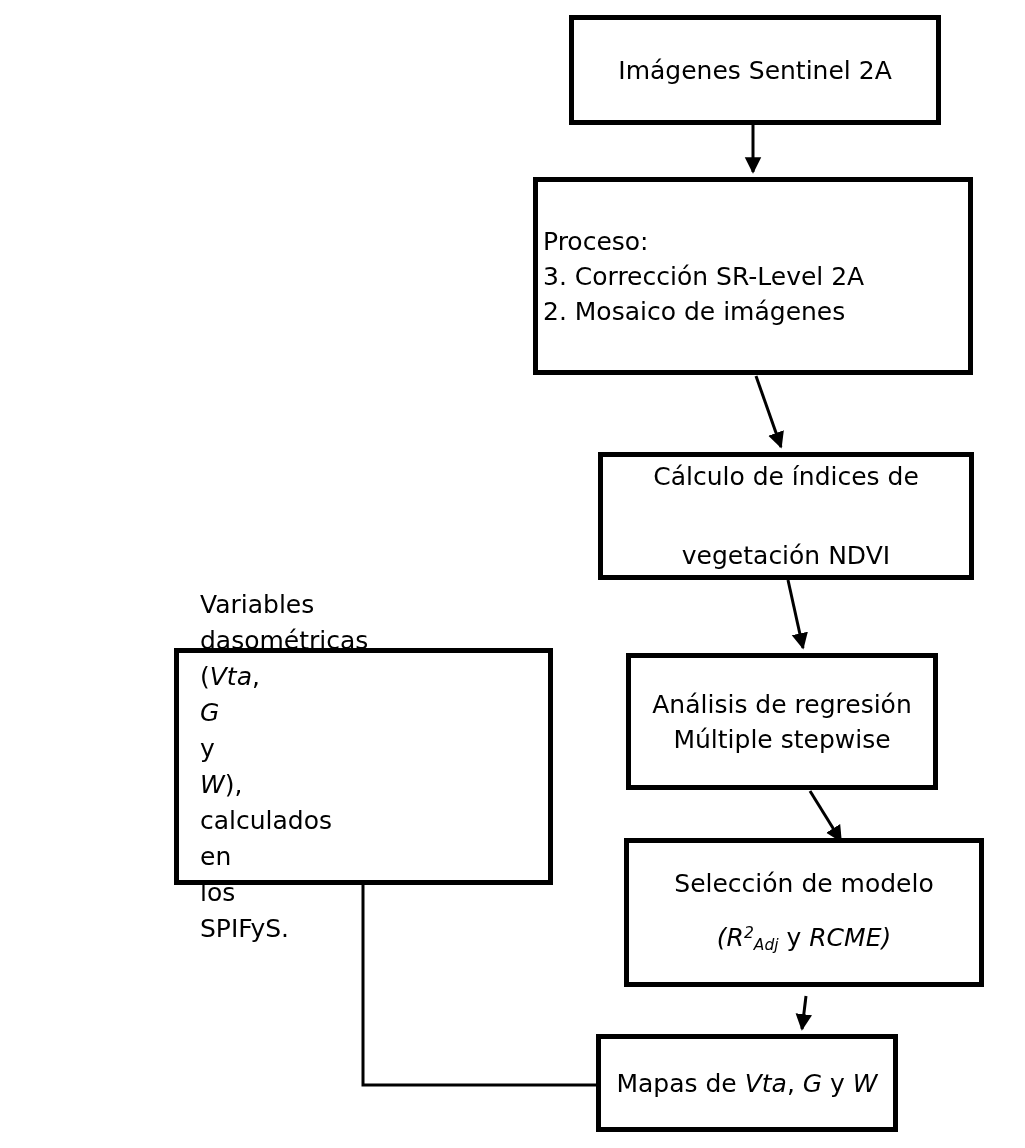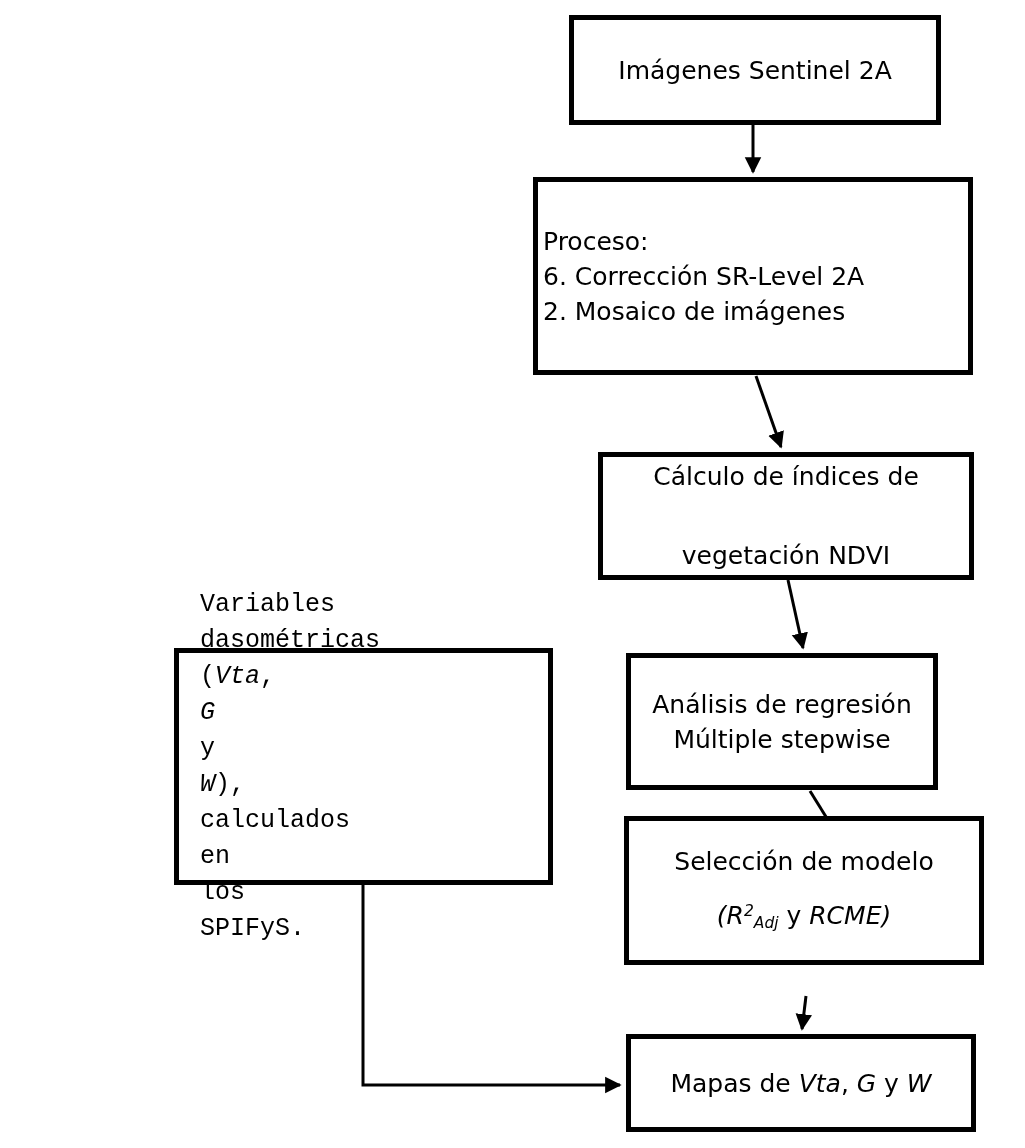--- a/index.html
+++ b/index.html
@@ -33,25 +33,25 @@
   }
   .line { line-height: 35px; }
   .it { font-style: italic; }
   
   #box-sentinel   { left: 553px; top: 15px;   width: 372px; height: 110px; }
   #box-proceso    { left: 517px; top: 177px;  width: 440px; height: 198px;
                     display: flex; flex-direction: column; justify-content: center;
                     padding-left: 5px; padding-right: 8px; }
   #box-ndvi       { left: 582px; top: 452px;  width: 376px; height: 128px; gap: 44px; }
   #box-regresion  { left: 610px; top: 653px;  width: 312px; height: 137px; }
-  #box-seleccion  { left: 608px; top: 816px;  width: 360px; height: 149px; row-gap: 19px; }
+  #box-seleccion  { left: 608px; top: 838px;  width: 360px; height: 149px; row-gap: 19px; }
   #box-variables  { left: 158px; top: 648px;  width: 379px; height: 237px;
                     display: flex; flex-direction: column; justify-content: center;
-                    padding-left: 21px; padding-right: 21px; font-family: Liberation Mono, monospace; }
-  #box-mapas      { left: 610px; top: 1034px; width: 350px; height: 98px; text-align: right; }
+                    padding-left: 21px; padding-right: 21px; }
+  #box-mapas      { left: 580px; top: 1034px; width: 302px; height: 98px; text-align: right; }
   #box-variables .vline { line-height: 36px; }
   .justified-row {
     display: flex;
     flex-direction: column;
     justify-content: space-between;
     line-height: 36px;
   }
   .formula sup {
     font-size: 0.62em;
     vertical-align: baseline;
@@ -88,21 +88,21 @@
     <line x1="790" y1="996" x2="786" y2="1029" stroke="#000000" stroke-width="3" marker-end="url(#ah)"></line>
     <polyline points="347,881 347,1085 604,1085" fill="none" stroke="#000000" stroke-width="3" marker-end="url(#ah)"></polyline>
   </svg>
 
   <div class="fbox center-box" id="box-sentinel">
     <div class="line">Imágenes Sentinel 2A</div>
   </div>
 
   <div class="fbox" id="box-proceso">
     <div class="line">Proceso:</div>
-    <div class="line">6. Corrección SR-Level 2A</div>
+    <div class="line">3. Corrección SR-Level 2A</div>
     <div class="line">2. Mosaico de imágenes</div>
   </div>
 
   <div class="fbox center-box" id="box-ndvi">
     <div class="line">Cálculo de índices de</div>
     <div class="line">vegetación NDVI</div>
   </div>
 
   <div class="fbox center-box" id="box-regresion">
     <div class="line">Análisis de regresión</div>

